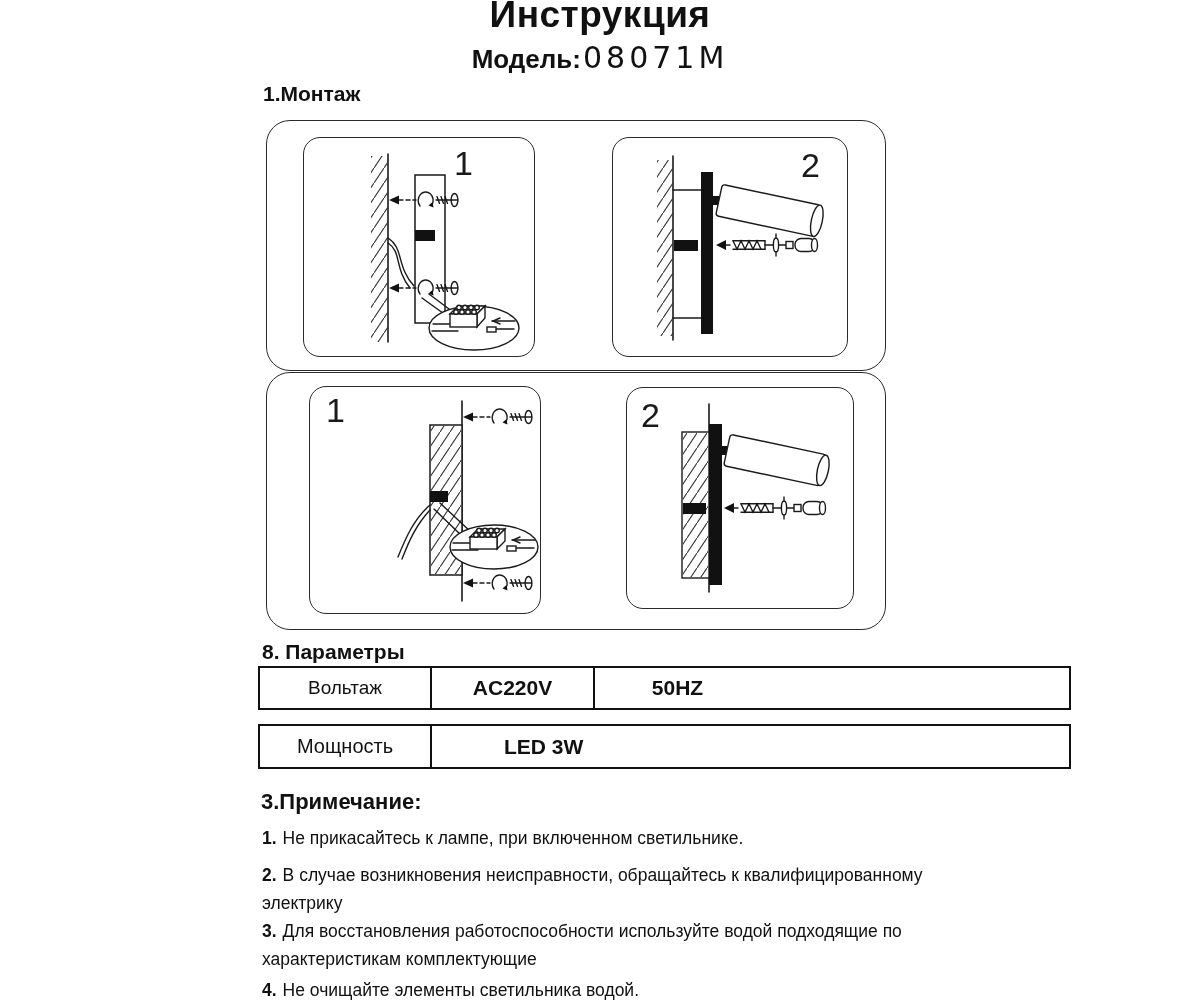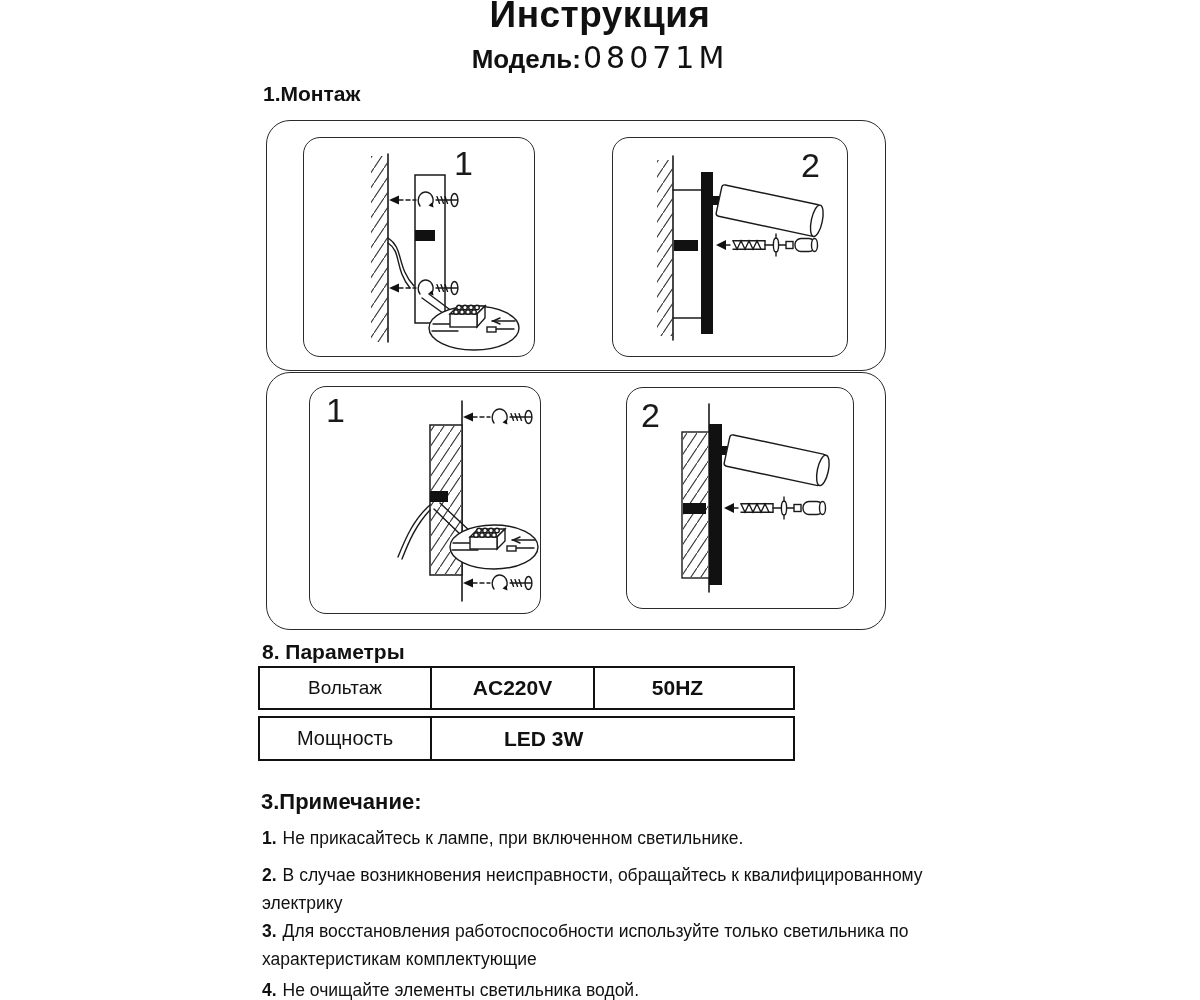--- a/index.html
+++ b/index.html
@@ -21,24 +21,24 @@
   .inner-box{position:absolute;border:1.5px solid #2b2b2b;border-radius:17px;background:#fff;}
   .ibA{left:36px;top:16px;width:230px;height:218px;}
   .ibB{left:345px;top:16px;width:234px;height:218px;}
   .ibC{left:42px;top:13px;width:230px;height:226px;}
   .ibD{left:359px;top:14px;width:226px;height:220px;}
   .inner-box svg{position:absolute;left:0;top:0;}
   .stepnum{position:absolute;font-size:34px;font-weight:400;color:#1a1a1a;line-height:1;}
   .nA{left:150px;top:8px;}  .nB{left:188px;top:10px;}
   .nC{left:16px;top:6px;}   .nD{left:14px;top:10px;}
 
-  .ptable{position:absolute;left:258px;top:666px;width:537px;}
+  .ptable{position:absolute;left:258px;top:666px;width:813px;}
   .trow{display:grid;border:2px solid #111;background:#fff;align-items:center;}
   .trow1{grid-template-columns:170px 163px 167px 173px;height:40px;}
-  .trow2{grid-template-columns:170px 503px;height:41px;margin-top:6px;}
+  .trow2{grid-template-columns:170px 503px;height:41px;margin-top:14px;}
   .tcell{height:100%;display:flex;align-items:center;justify-content:center;
          font-size:19px;border-left:2px solid #111;}
   .tcell:first-child{border-left:none;}
   .tbold{font-weight:700;font-size:21px;}
   .tcell.lspan{justify-content:flex-start;padding-left:72px;}
 
   .notes{position:absolute;left:262px;top:824px;width:690px;font-size:17.5px;
          line-height:28px;color:#111;}
   .note-line{white-space:nowrap;}
   .nnum{font-weight:700;margin-right:6px;}
@@ -269,21 +269,21 @@
 
   <div class="notes">
     <div class="note mb9">
       <div class="note-line"><span class="nnum">1.</span><span>Не прикасайтесь к лампе, при включенном светильнике.</span></div>
     </div>
     <div class="note mb0">
       <div class="note-line"><span class="nnum">2.</span><span>В случае возникновения неисправности, обращайтесь к квалифицированному</span></div>
       <div class="note-line"><span>электрику</span></div>
     </div>
     <div class="note mb3">
-      <div class="note-line"><span class="nnum">3.</span><span>Для восстановления работоспособности используйте только светильника по</span></div>
+      <div class="note-line"><span class="nnum">3.</span><span>Для восстановления работоспособности используйте водой подходящие по</span></div>
       <div class="note-line"><span>характеристикам комплектующие</span></div>
     </div>
     <div class="note">
       <div class="note-line"><span class="nnum">4.</span><span>Не очищайте элементы светильника водой.</span></div>
     </div>
   </div>
 
 </div>
 
 </body></html>

